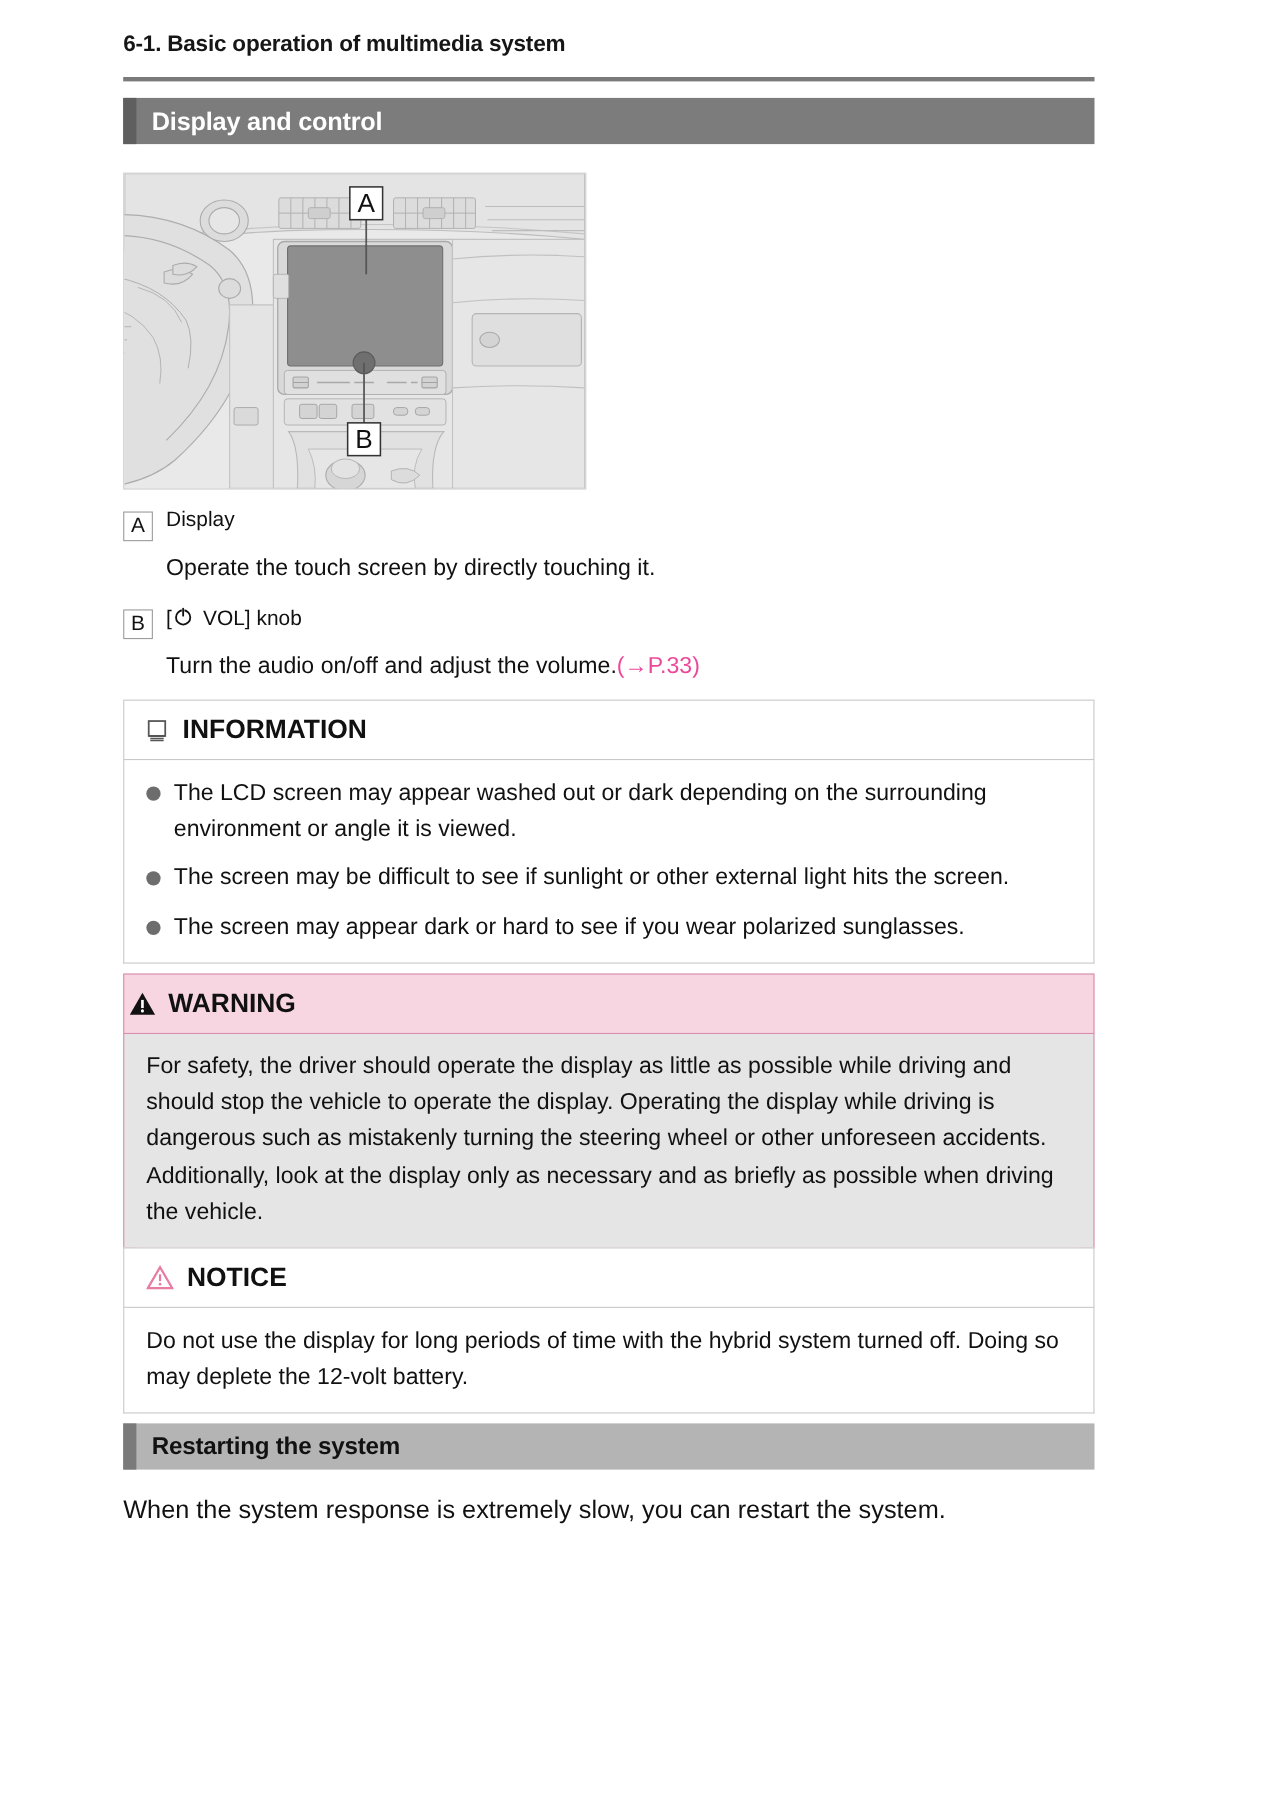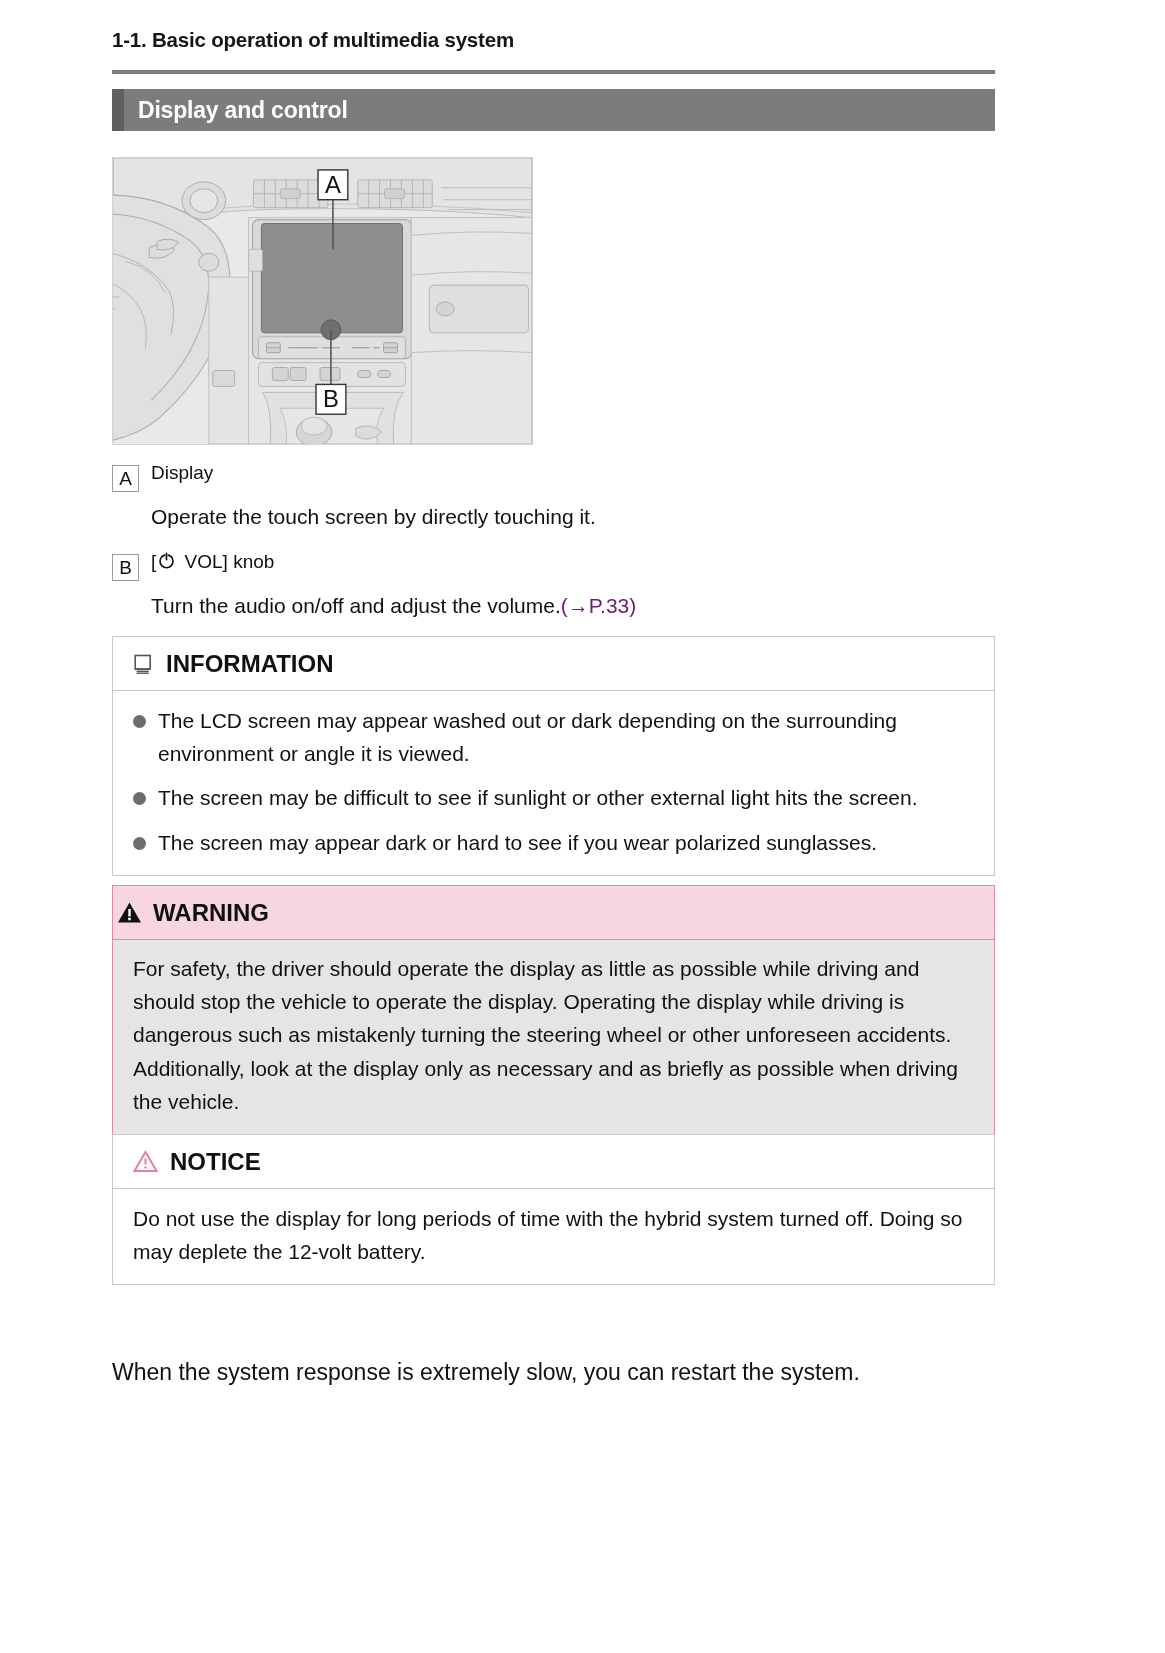--- a/index.html
+++ b/index.html
@@ -134,21 +134,21 @@
     margin-left: 12px;
     white-space: nowrap;
     line-height: 1.15;
   }
   .callout-desc {
     font-size: 21px;
     color: #111;
     margin-left: 39px;
     line-height: 1.2;
   }
-  .xref { color: #701a75; }
+  .xref { color: #ec4899; }
   .pwr-glyph {
     display: inline-block;
     width: 19px;
     height: 19px;
     position: relative;
     vertical-align: -2px;
     margin: 0 3px 0 1px;
   }
   .pwr-glyph svg { display:block; }
 
@@ -246,21 +246,21 @@
     font-size: 25px;
     font-weight: normal;
     color: #6d28d9;
   }
 </style>
 </head>
 <body>
 
 <div class="page">
 
-  <div class="running-head">1-1. Basic operation of multimedia system</div>
+  <div class="running-head">6-1. Basic operation of multimedia system</div>
   <div class="head-rule"></div>
 
   <div class="title-bar" style="top:89px;">
     <div class="bar-edge"></div>
     <div class="bar-label">Display and control</div>
   </div>
 
   <div class="illus">
     <svg viewBox="0 0 421 288" xmlns="http://www.w3.org/2000/svg">
       <defs>
@@ -454,18 +454,22 @@
           <path d="M12.5 2 L23.6 21 L1.4 21 Z" fill="none" stroke="#e87ba3" stroke-width="2"></path>
           <rect x="11.5" y="8.5" width="2" height="6.2" fill="#e87ba3"></rect>
           <circle cx="12.5" cy="17.4" r="1.2" fill="#e87ba3"></circle>
         </svg>
       </span>
       <span class="note-title">NOTICE</span>
     </div>
     <div class="note-body">Do not use the display for long periods of time with the hybrid system turned off. Doing so may deplete the 12-volt battery.</div>
   </div>
 
+  <div class="subtitle-bar" style="top:1294px;">
+    <div class="bar-edge"></div>
+    <div class="bar-label">Restarting the system</div>
+  </div>
 
   <div class="body-para" style="top:1357px;">When the system response is extremely slow, you can restart the system.</div>
 
   <div class="folio">14</div>
 
 </div>
 
 </body></html>

